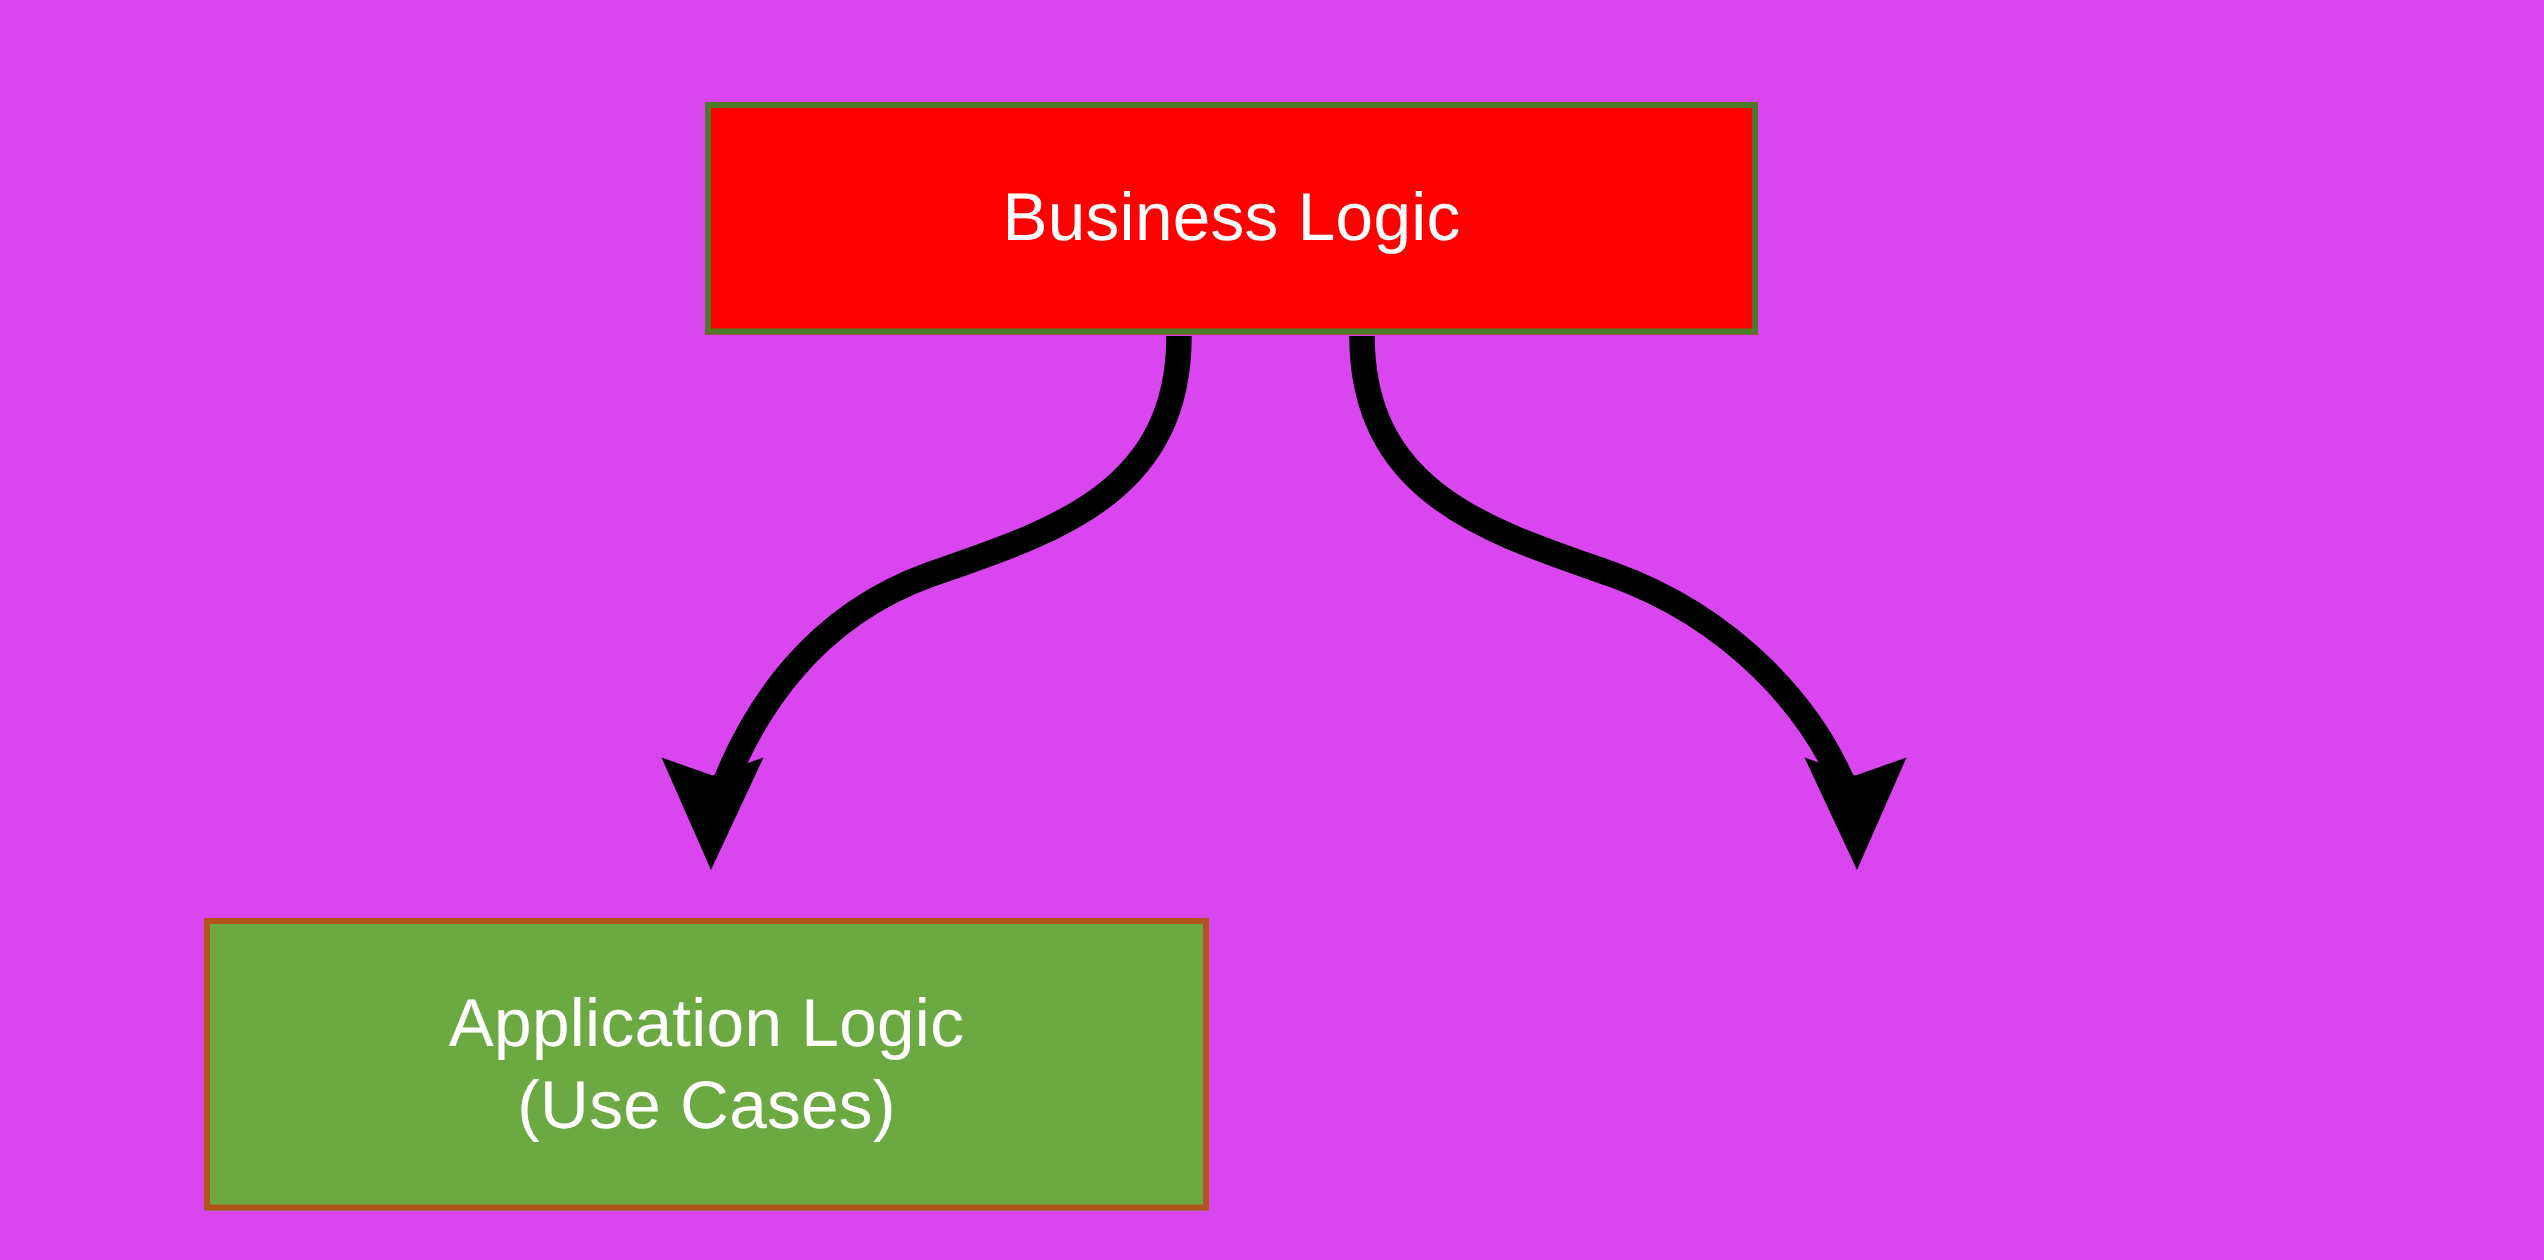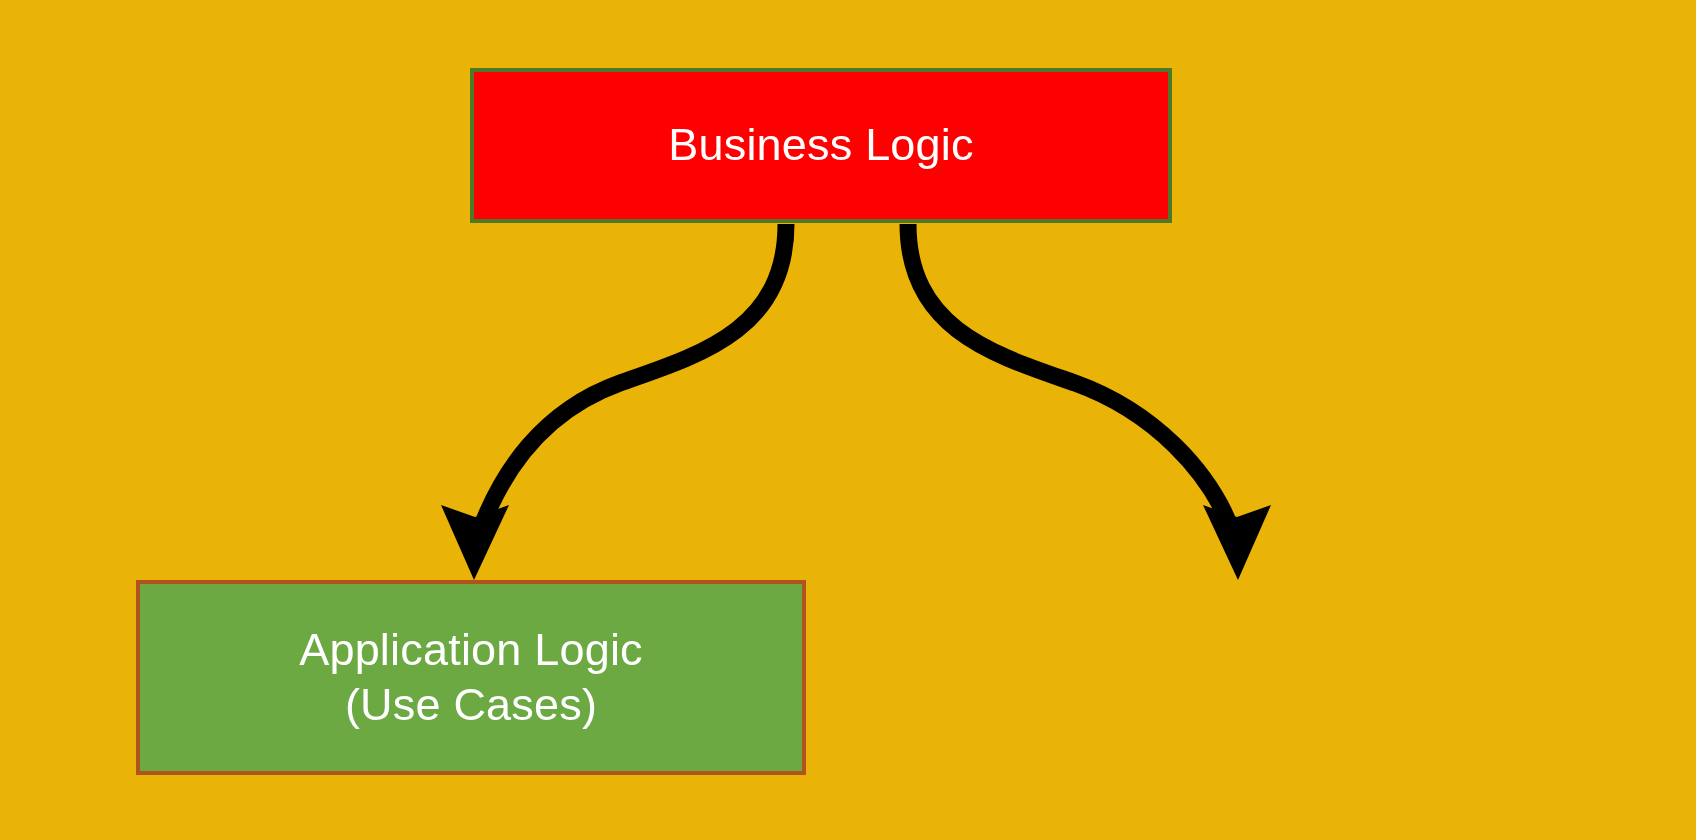--- a/index.html
+++ b/index.html
@@ -37,21 +37,21 @@
     left: 470px;
     top: 68px;
     width: 702px;
     height: 155px;
     background: #FF0000;
     border: 4px solid #4E7A27;
     font-size: 45px;
   }
   #node-application-logic {
     left: 136px;
-    top: 580px;
+    top: 612px;
     width: 670px;
     height: 195px;
     background: #6CA943;
     border: 4px solid #B0541C;
     font-size: 45px;
   }
   #node-domain-logic {
     left: 896px;
     top: 580px;
     width: 675px;
@@ -69,21 +69,21 @@
     left: 0;
     top: 0;
     width: 1696px;
     height: 840px;
     pointer-events: none;
   }
 </style>
 </head>
 <body>
 
-<div id="canvas" style="background: #eab308;">
+<div id="canvas" style="background: #d946ef;">
 
   <svg id="connector-layer" viewBox="0 0 1696 840" width="1696" height="840" xmlns="http://www.w3.org/2000/svg">
 
     <g>
       <path d="M 786 224 C 786 330, 700 355, 620 383 C 545 410, 500 470, 476 542" fill="none" stroke="#000000" stroke-width="17" stroke-linecap="butt"></path>
       <polygon points="474,580 441,505 475,517 509,505" fill="#000000"></polygon>
     </g>
 
     <g>
       <path d="M 908 224 C 908 330, 995 355, 1075 383 C 1150 410, 1213 470, 1236 542" fill="none" stroke="#000000" stroke-width="17" stroke-linecap="butt"></path>

